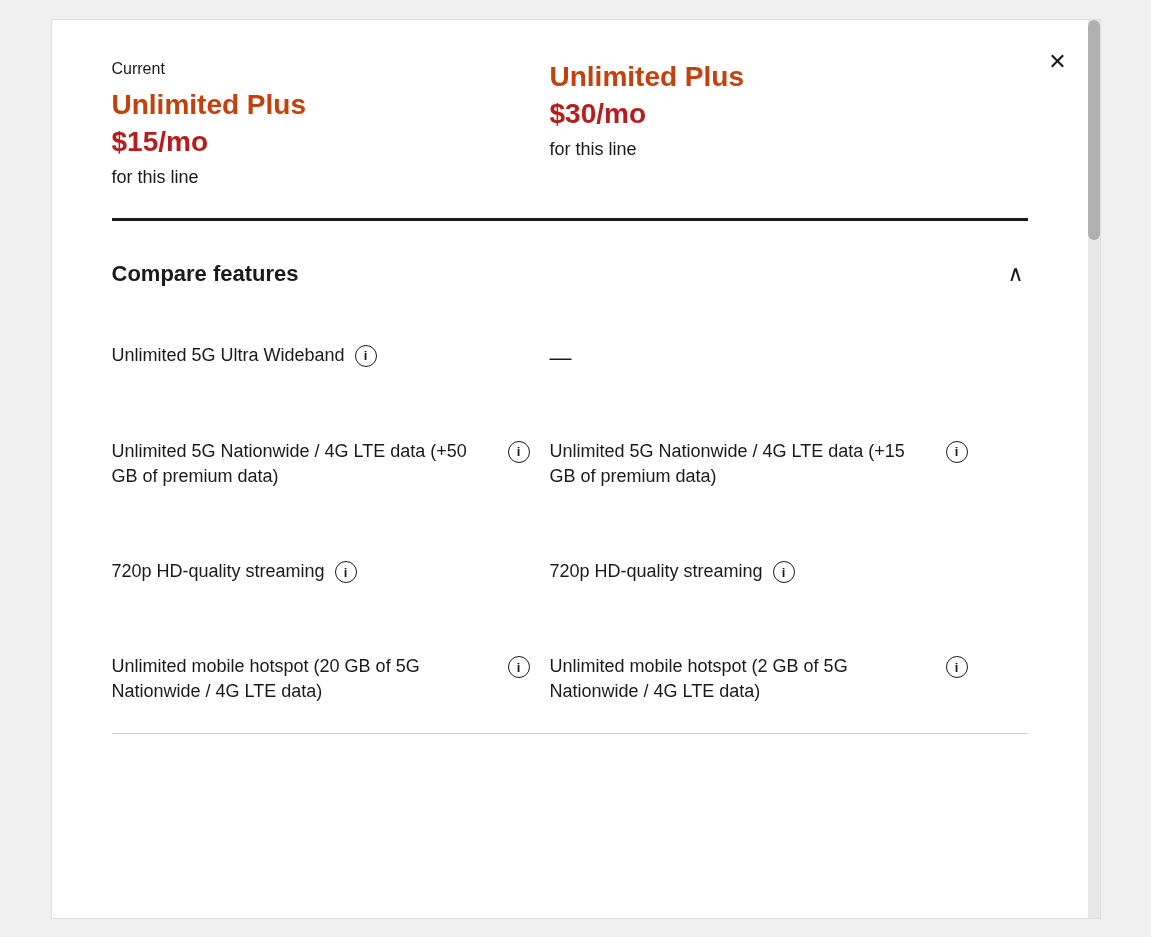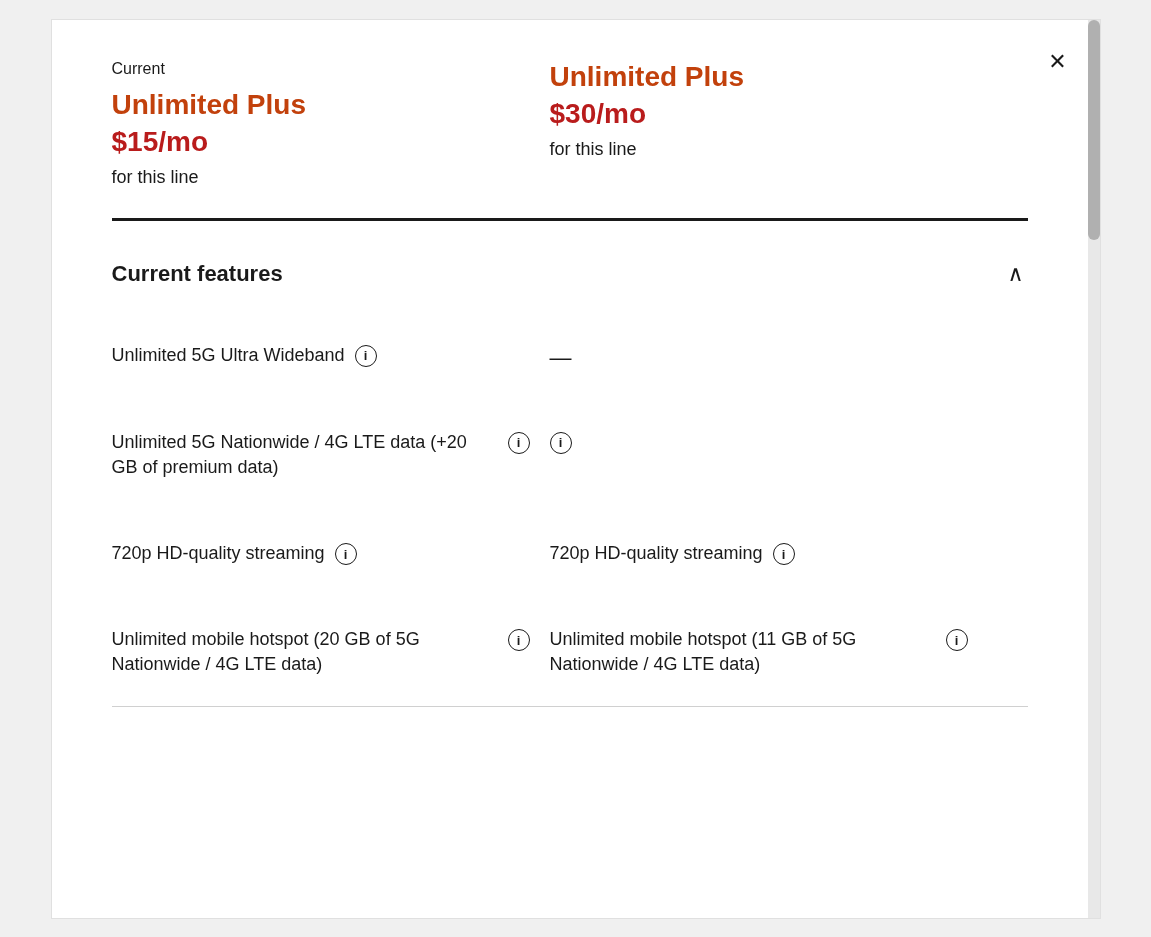--- a/index.html
+++ b/index.html
@@ -155,21 +155,21 @@
       cursor: pointer;
       font-size: 22px;
       color: #1a1a1a;
       padding: 4px;
     }
 
     
     .features-grid {
       display: flex;
       flex-direction: column;
-      gap: 5px;
+      gap: 14px;
     }
 
     .feature-row {
       display: flex;
       padding: 28px 0;
       align-items: flex-start;
     }
 
     .feature-col {
       flex: 1;
@@ -252,42 +252,43 @@
           <div class="plan-description">for this line</div>
         </div>
 
       </div>
 
       <div class="divider-thick"></div>
 
       <div class="compare-section">
 
         <div class="compare-header">
-          <span class="compare-title">Current features</span>
+          <span class="compare-title">Compare features</span>
           <button class="chevron-button">∧</button>
         </div>
 
         <div class="features-grid">
 
           <div class="feature-row">
             <div class="feature-col">
               <span class="feature-text">Unlimited 5G Ultra Wideband</span>
               <span class="info-icon">i</span>
             </div>
             <div class="feature-col">
               <span class="feature-dash">—</span>
             </div>
           </div>
 
           <div class="feature-row">
             <div class="feature-col">
-              <span class="feature-text">Unlimited 5G Nationwide / 4G LTE data (+20 GB of premium data)</span>
-              <span class="info-icon">i</span>
-            </div>
-            <div class="feature-col">
+              <span class="feature-text">Unlimited 5G Nationwide / 4G LTE data (+50 GB of premium data)</span>
+              <span class="info-icon">i</span>
+            </div>
+            <div class="feature-col">
+              <span class="feature-text">Unlimited 5G Nationwide / 4G LTE data (+15 GB of premium data)</span>
               <span class="info-icon">i</span>
             </div>
           </div>
 
           <div class="feature-row">
             <div class="feature-col">
               <span class="feature-text">720p HD-quality streaming</span>
               <span class="info-icon">i</span>
             </div>
             <div class="feature-col">
@@ -295,21 +296,21 @@
               <span class="info-icon">i</span>
             </div>
           </div>
 
           <div class="feature-row">
             <div class="feature-col">
               <span class="feature-text">Unlimited mobile hotspot (20 GB of 5G Nationwide / 4G LTE data)</span>
               <span class="info-icon">i</span>
             </div>
             <div class="feature-col">
-              <span class="feature-text">Unlimited mobile hotspot (11 GB of 5G Nationwide / 4G LTE data)</span>
+              <span class="feature-text">Unlimited mobile hotspot (2 GB of 5G Nationwide / 4G LTE data)</span>
               <span class="info-icon">i</span>
             </div>
           </div>
 
         </div>
 
         <div class="divider-thin"></div>
 
       </div>
 

